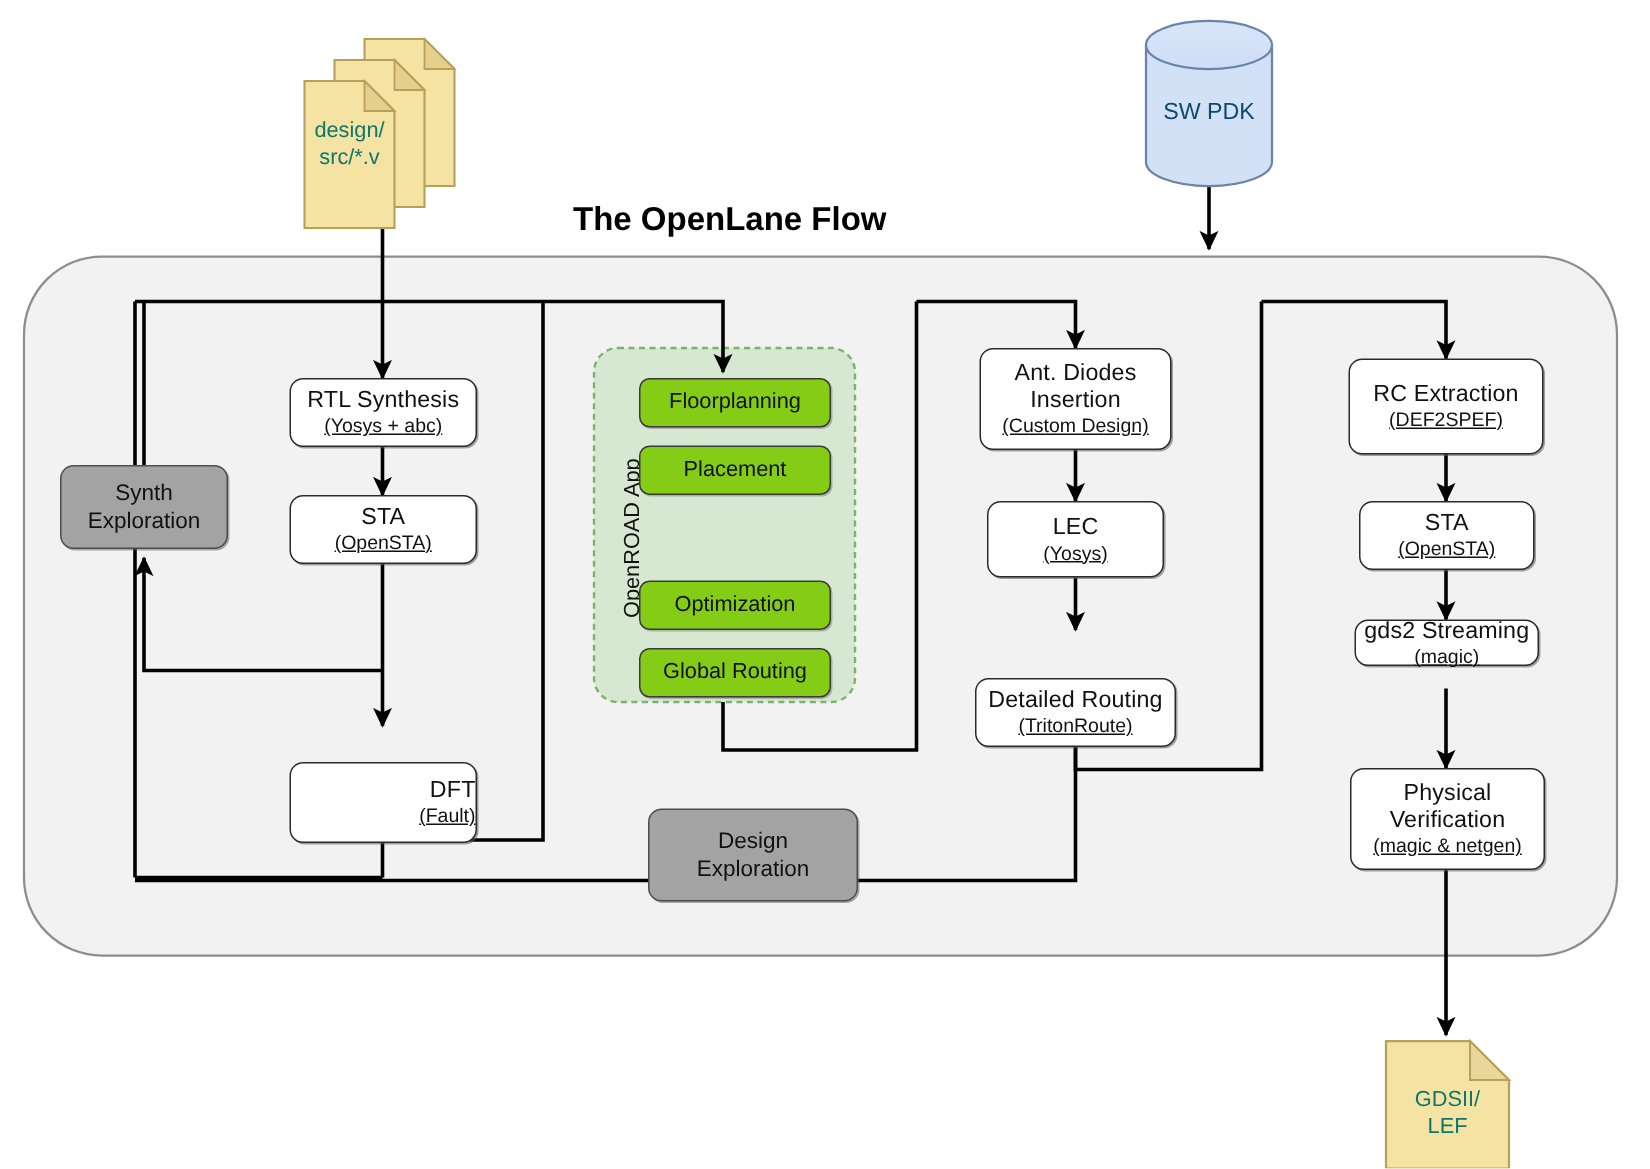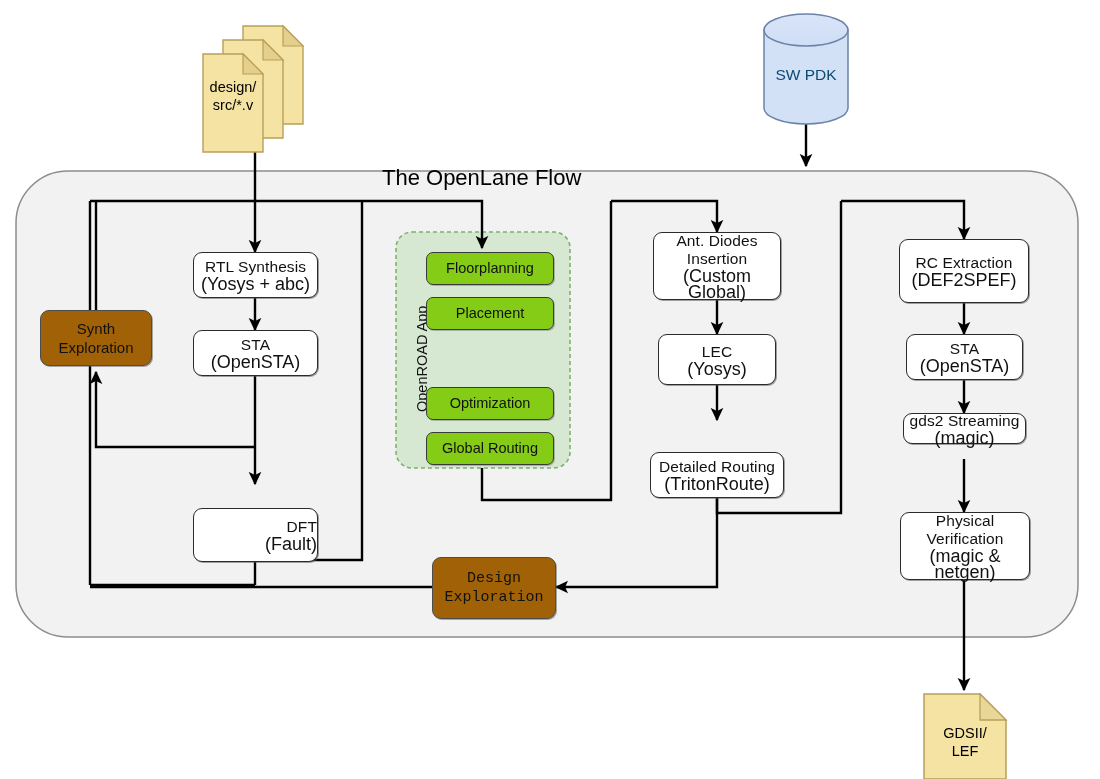--- a/index.html
+++ b/index.html
@@ -4,31 +4,31 @@
 <style>
   html,body{margin:0;padding:0;background:#ffffff;}
   body{width:1100px;height:779px;font-family:"Liberation Sans",sans-serif;overflow:hidden;}
   #stage{position:relative;width:1100px;height:779px;background:#ffffff;}
   svg.layer{position:absolute;left:0;top:0;width:1100px;height:779px;}
   .node{position:absolute;box-sizing:border-box;display:flex;flex-direction:column;
         align-items:center;justify-content:center;text-align:center;color:#111111;}
   .proc{background:#ffffff;border:1.6px solid #2b2b2b;border-radius:9px;
         box-shadow:1px 1px 0 rgba(90,90,90,.55);}
   .proc .t1{font-size:15.5px;line-height:18px;letter-spacing:.1px;}
-  .proc .t2{font-size:18px;line-height:16px;}
-  .explore{background:#a16207;border:1.6px solid #4d4d4d;border-radius:9px;
+  .proc .t2{font-size:13px;line-height:16px;text-decoration:underline;}
+  .explore{background:#a3a3a3;border:1.6px solid #4d4d4d;border-radius:9px;
            box-shadow:1px 1px 0 rgba(90,90,90,.5);}
   .explore .t1{font-size:15px;line-height:19px;}
   .orbox{background:#84cc16;border:1.6px solid #3a3a3a;border-radius:7px;
          box-shadow:1px 1px 0 rgba(110,110,110,.45);}
   .orbox .t1{font-size:14.5px;line-height:17px;}
-  .title{position:absolute;font-size:22px;font-weight:normal;color:#000;white-space:nowrap;margin-top:32px;}
+  .title{position:absolute;font-size:22px;font-weight:bold;color:#000;white-space:nowrap;}
   .orlabel{position:absolute;font-size:14.5px;color:#111;white-space:nowrap;
            transform-origin:0 0;transform:rotate(-90deg);}
-  .doclbl{position:absolute;text-align:center;font-size:14.5px;line-height:18px;color:#000000;
+  .doclbl{position:absolute;text-align:center;font-size:14.5px;line-height:18px;color:#0f766e;
           width:100%;left:0;}
   .dbtext{position:absolute;width:100%;text-align:center;font-size:15.5px;color:#0c4a6e;}
 </style>
 </head>
 <body>
 
 <div id="stage">
 
   <svg class="layer" viewBox="0 0 1100 779">
     <defs>
@@ -149,21 +149,21 @@
   <div class="node orbox" style="left:426px;top:387px;width:128px;height:33px;">
     <div class="t1">Optimization</div>
   </div>
   <div class="node orbox" style="left:426px;top:432px;width:128px;height:33px;">
     <div class="t1">Global Routing</div>
   </div>
 
   <div class="node proc" style="left:653px;top:232px;width:128px;height:68px;">
     <div class="t1">Ant. Diodes</div>
     <div class="t1">Insertion</div>
-    <div class="t2">(Custom Global)</div>
+    <div class="t2">(Custom Design)</div>
   </div>
   <div class="node proc" style="left:658px;top:334px;width:118px;height:51px;">
     <div class="t1">LEC</div>
     <div class="t2">(Yosys)</div>
   </div>
   <div class="node proc" style="left:650px;top:420px;width:134px;height:46px;margin-top:32px;">
     <div class="t1">Detailed Routing</div>
     <div class="t2">(TritonRoute)</div>
   </div>
 
@@ -178,18 +178,18 @@
   <div class="node proc" style="left:903px;top:413px;width:123px;height:31px;">
     <div class="t1">gds2 Streaming</div>
     <div class="t2">(magic)</div>
   </div>
   <div class="node proc" style="left:900px;top:512px;width:130px;height:68px;">
     <div class="t1">Physical</div>
     <div class="t1">Verification</div>
     <div class="t2">(magic &amp; netgen)</div>
   </div>
 
-  <div class="node explore" style="left:432px;top:557px;width:124px;height:62px;font-family:Liberation Mono, monospace;">
+  <div class="node explore" style="left:432px;top:539px;width:140px;height:62px;">
     <div class="t1">Design</div>
     <div class="t1">Exploration</div>
   </div>
 
 </div>
 
 </body></html>

